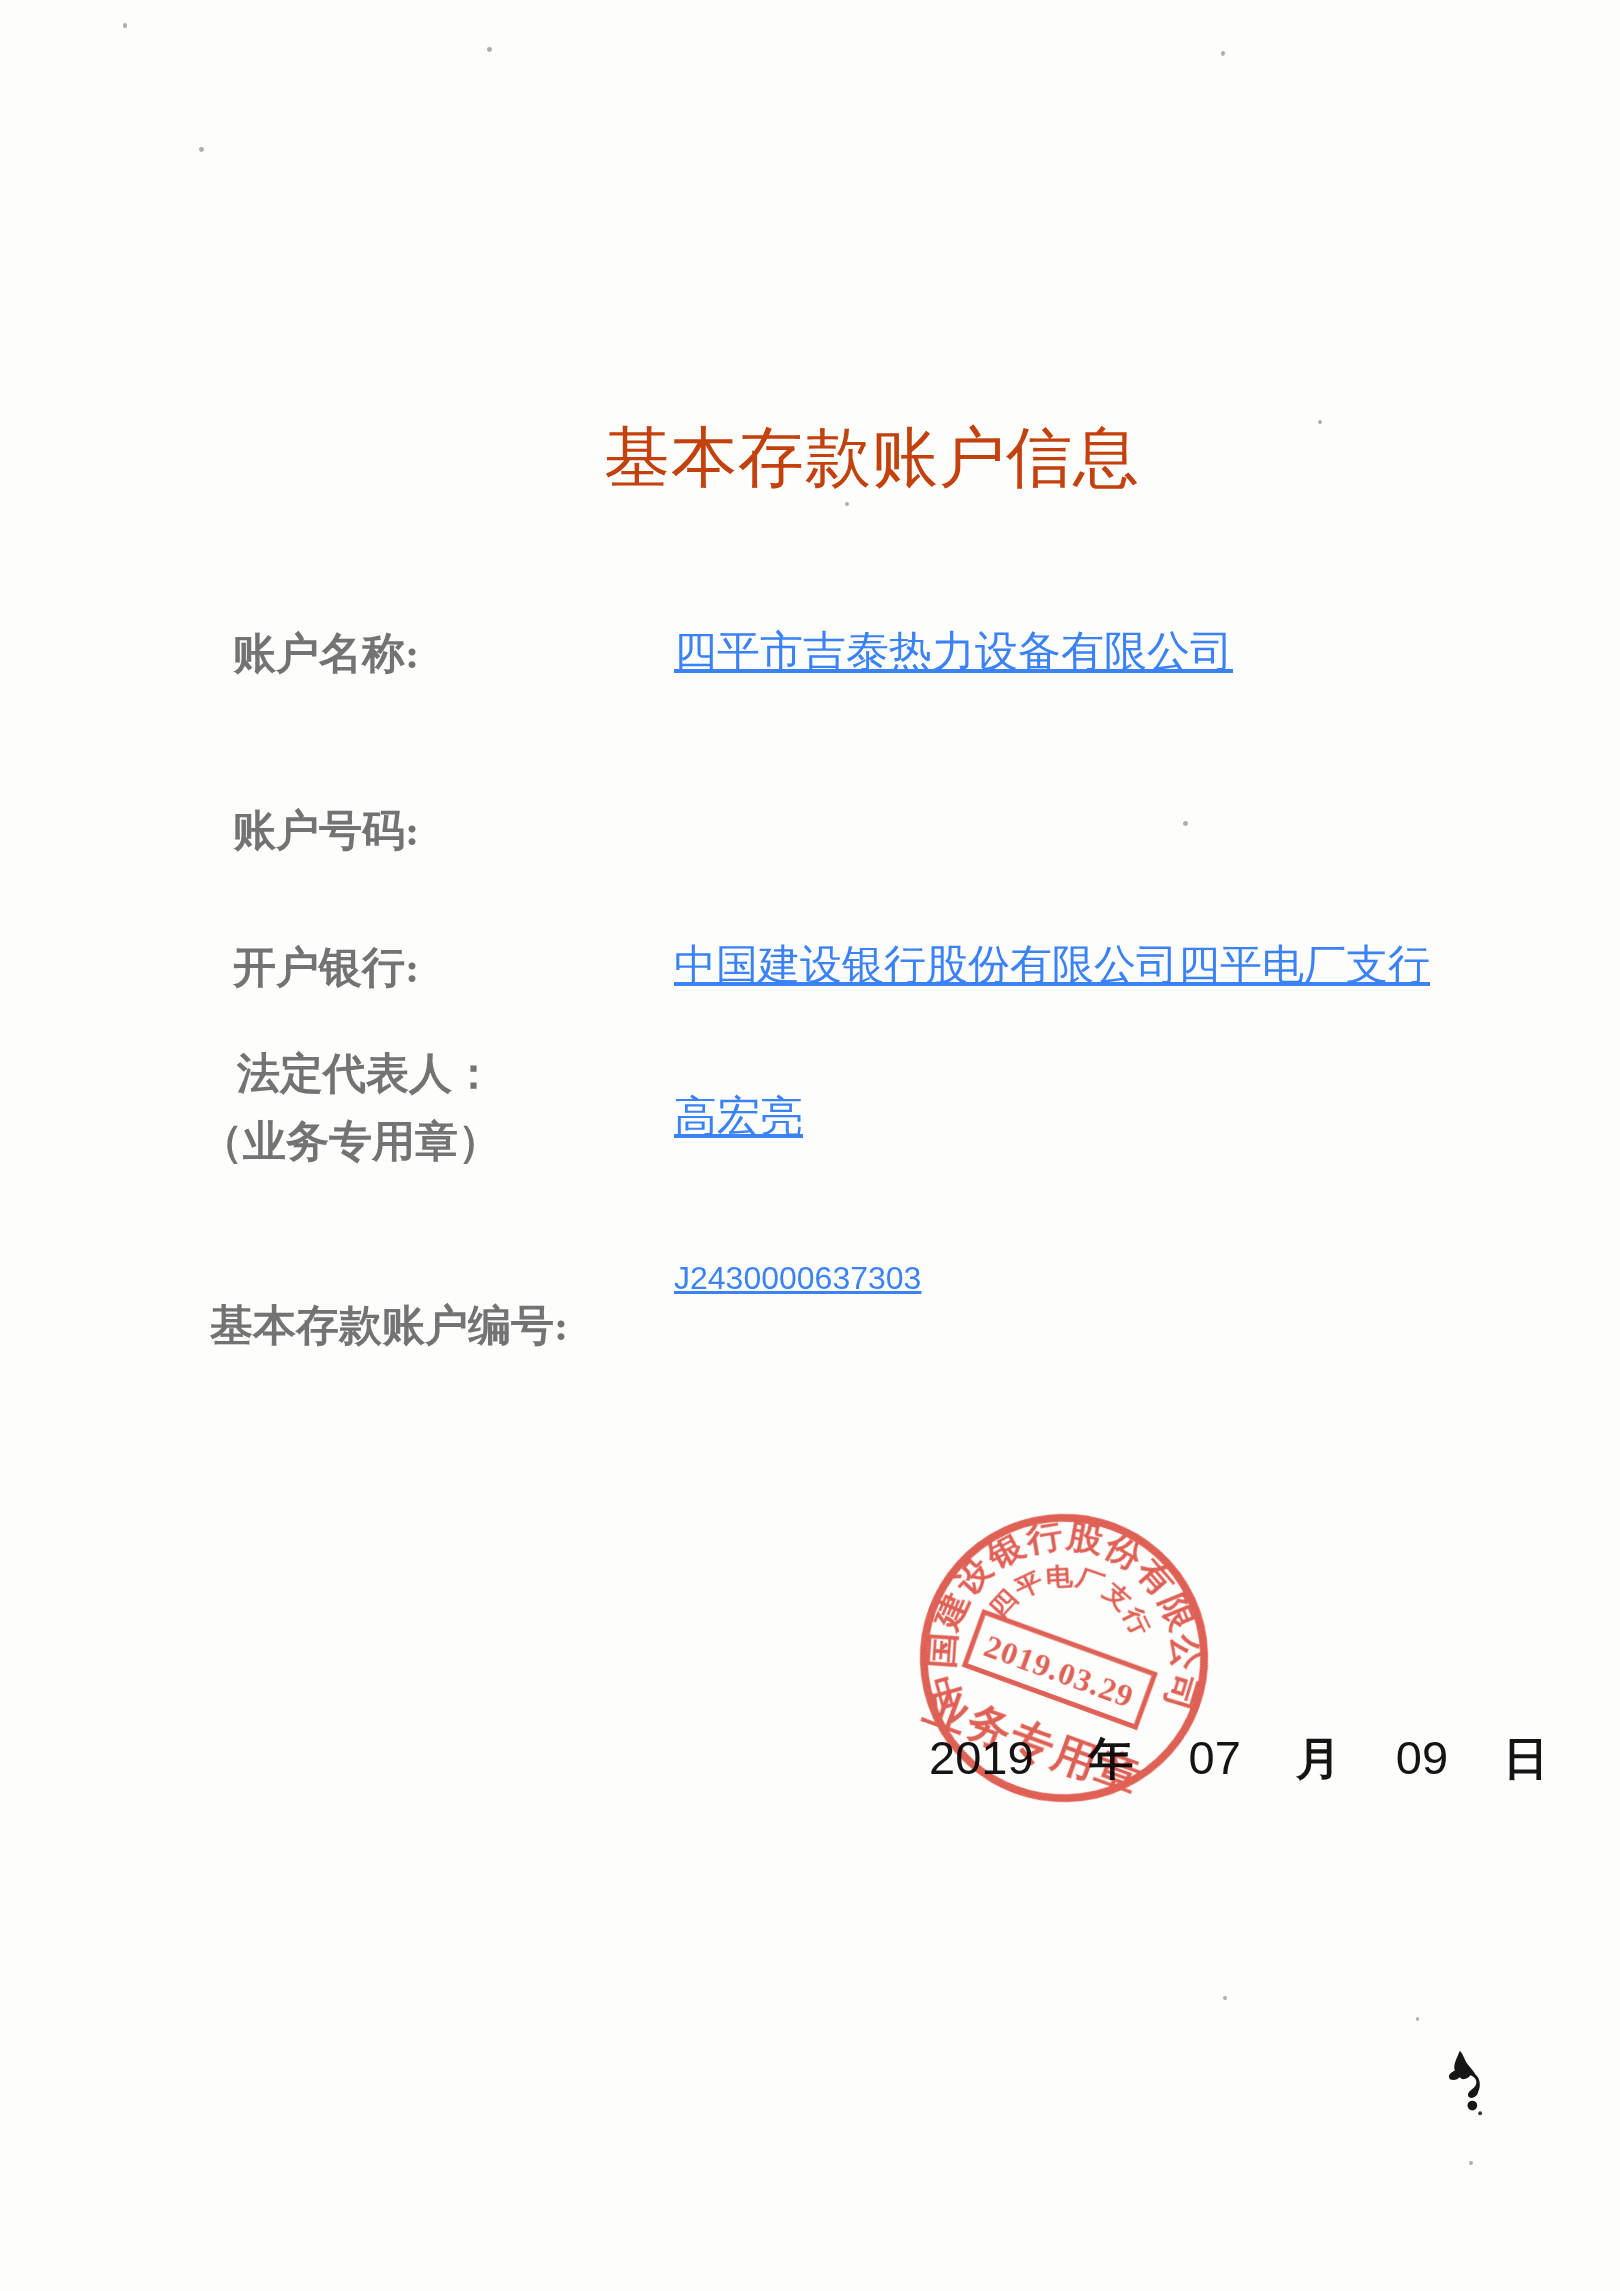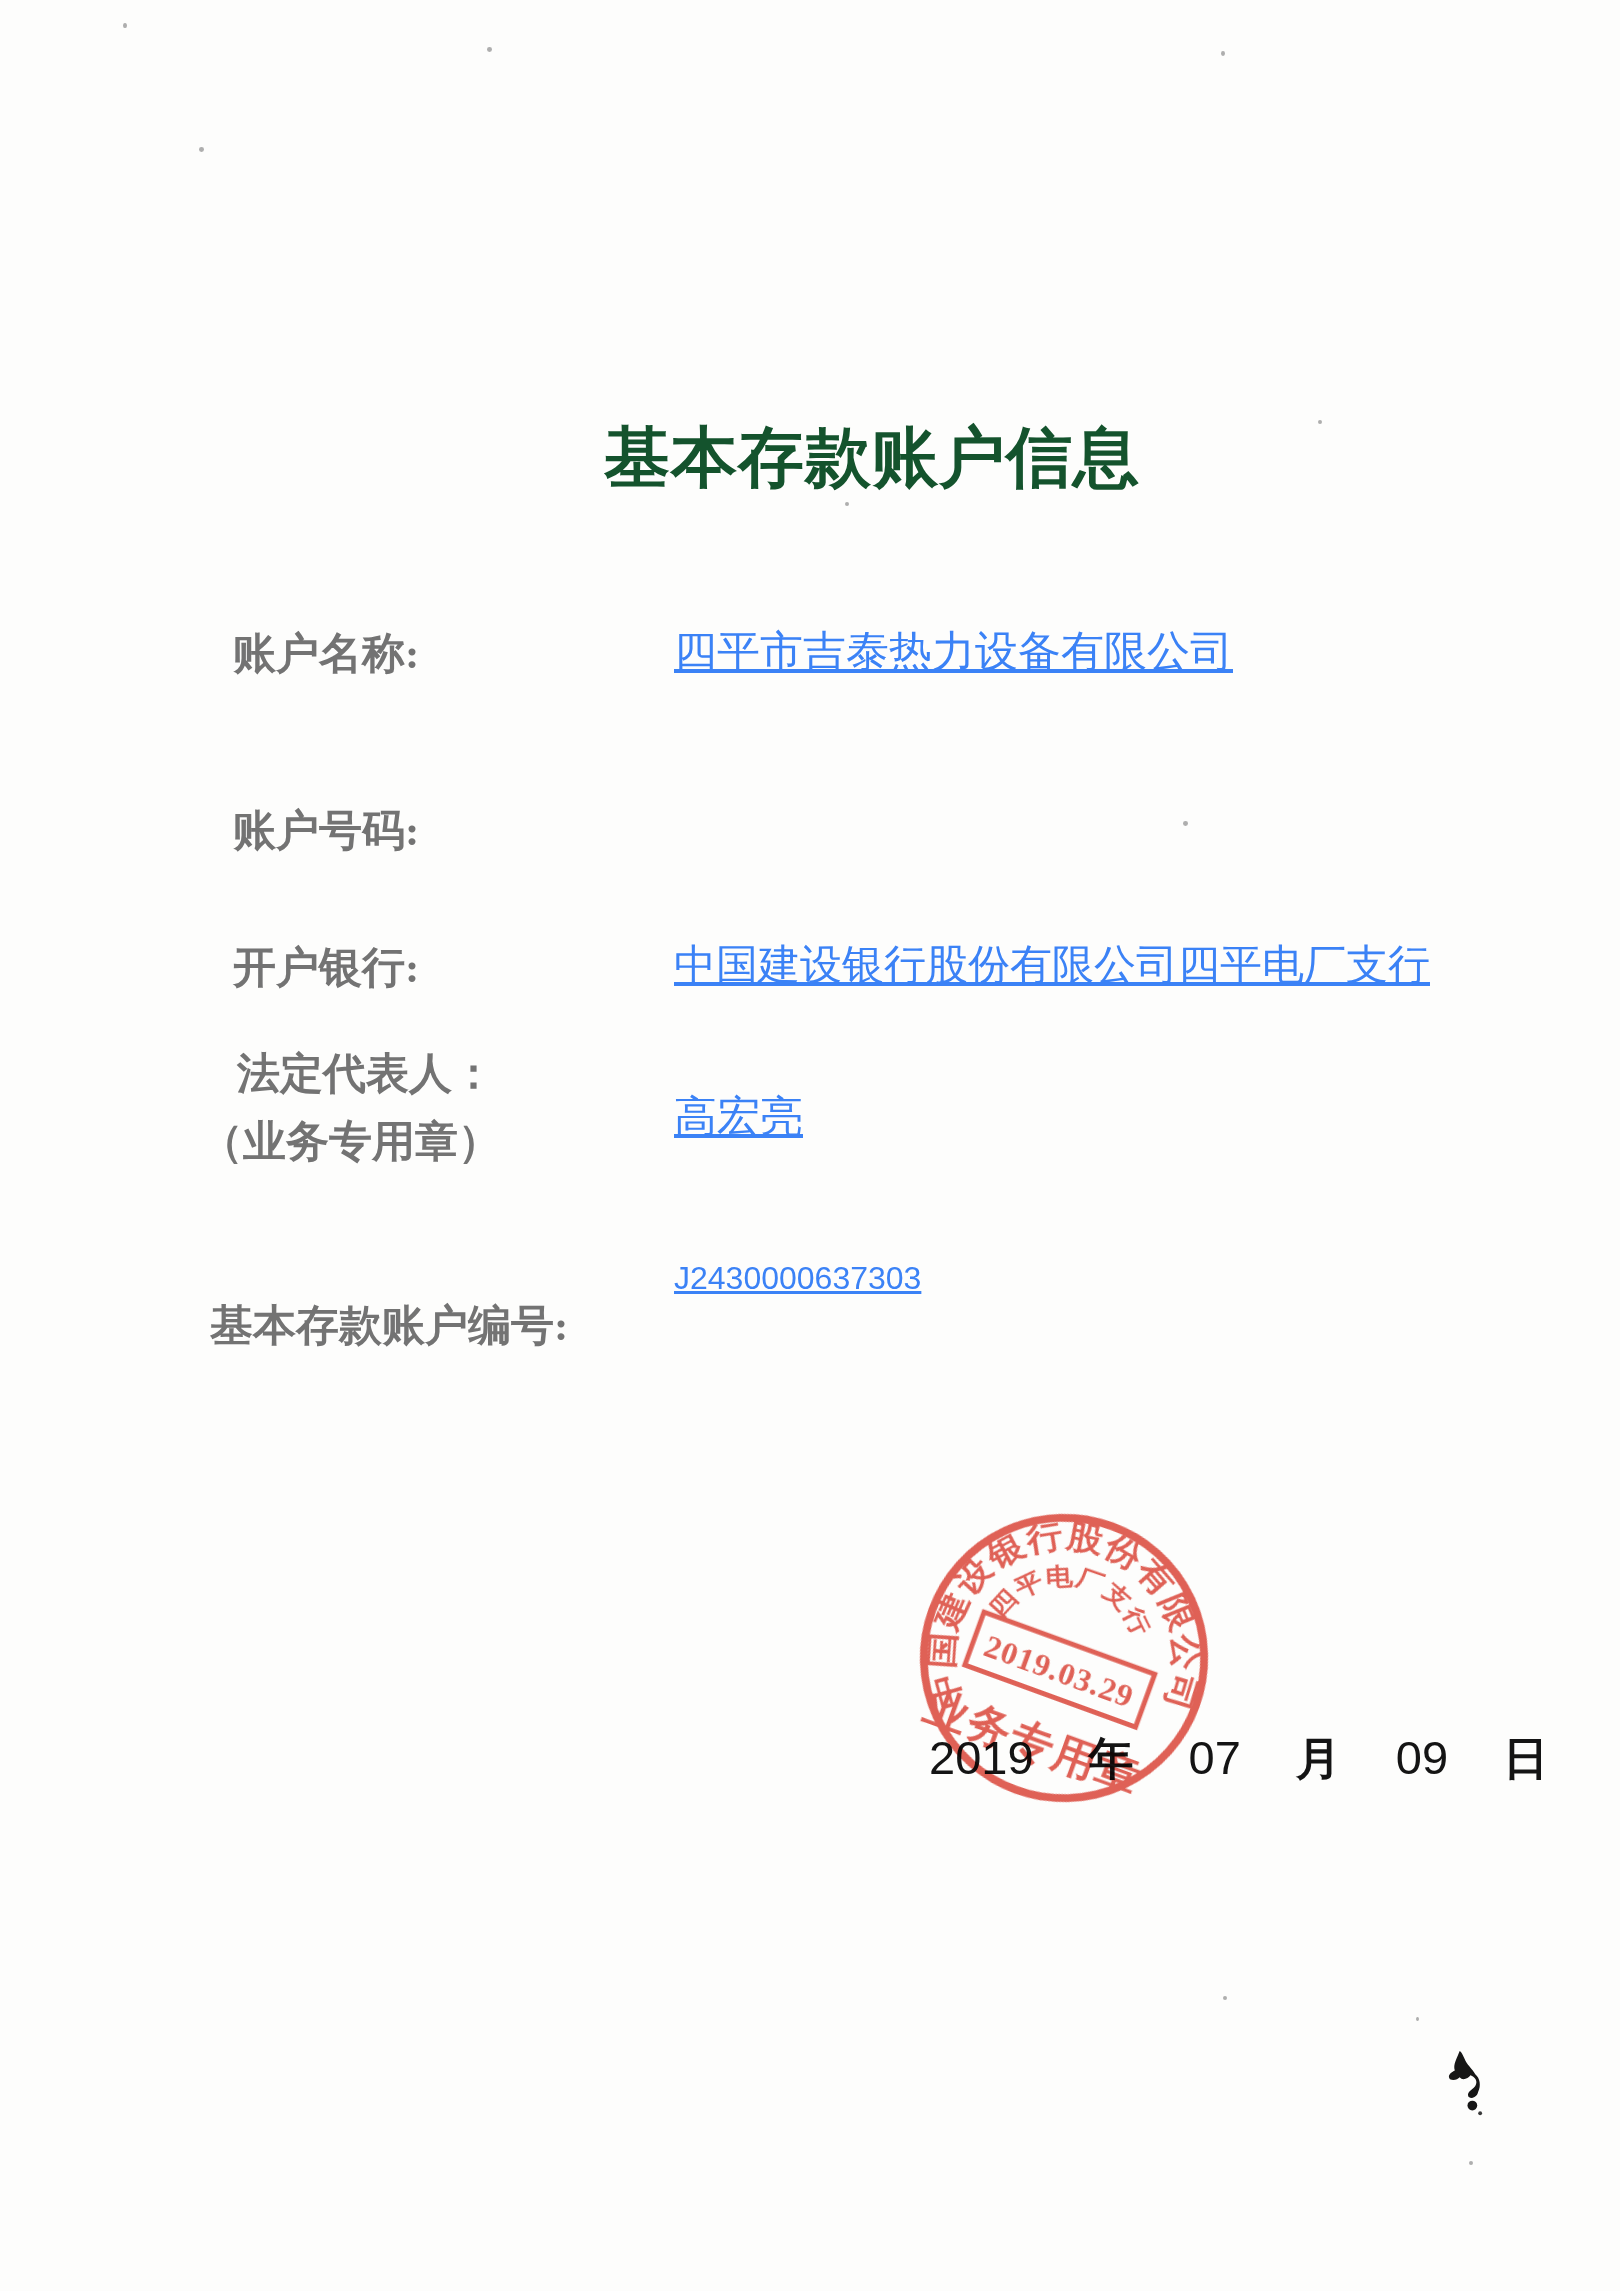--- a/index.html
+++ b/index.html
@@ -9,24 +9,24 @@
     margin:0 auto;
     background:#fdfdfc;
     overflow:hidden;
     font-family:"Liberation Serif","DejaVu Serif",serif;
     color:#1b1b1b;
   }
   .doc-title{
     position:absolute;
     left:604px;top:369px;
     font-size:66px;
-    font-weight:bold;
+    font-weight:normal;
     letter-spacing:1px;
     white-space:nowrap;
-    color:#14532d;
+    color:#c2410c;
   }
   .field-label{
     position:absolute;
     font-size:43px;
     font-weight:bold;
     white-space:nowrap;
     color:#737373;
   }
   .field-value{
     position:absolute;

